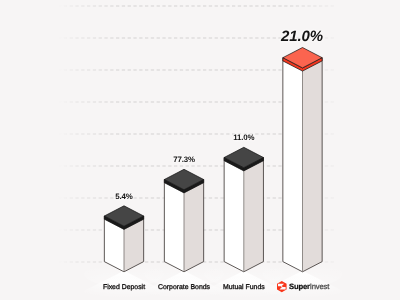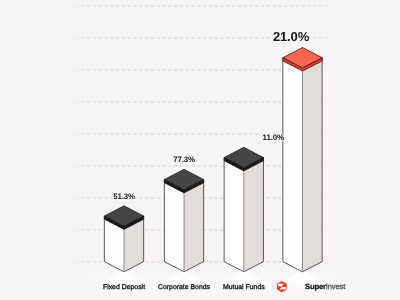--- a/index.html
+++ b/index.html
@@ -93,29 +93,29 @@
       <g>
         <path d="M 302.5 67.9 L 322.15 57.7 L 322.15 261.6 L 302.5 271.8 Z" fill="#e2dcda"></path>
         <path d="M 282.85 57.7 L 302.5 67.9 L 302.5 271.8 L 282.85 261.6 Z" fill="#ffffff"></path>
         <path d="M 282.85 57.7 L 282.85 261.6 L 302.5 271.8 L 322.15 261.6 L 322.15 57.7" fill="none" stroke="#413b39" stroke-width="0.85" stroke-linejoin="round"></path>
         <path d="M 302.5 67.9 L 302.5 271.8" fill="none" stroke="#7d7775" stroke-width="0.85"></path>
         <path d="M 282.85 57.7 L 302.5 67.9 L 322.15 57.7 L 322.15 60.900000000000006 L 302.5 71.10000000000001 L 282.85 60.900000000000006 Z" fill="#f4371f" stroke="#111" stroke-width="0.7" stroke-linejoin="round"></path>
         <path d="M 302.5 47.5 L 322.15 57.7 L 302.5 67.9 L 282.85 57.7 Z" fill="#fb644f" stroke="#111" stroke-width="0.7" stroke-linejoin="round"></path>
       </g>
     </svg>
 
-  <div class="brand" style="left:277.2px;top:281.3px;gap:16px;">
+  <div class="brand" style="left:277.2px;top:281.3px;">
     <svg width="9.6" height="11.3" viewBox="0 0 100 118">
       <path fill="#f9361a" fill-rule="evenodd" d="M50 0 L100 29 L100 89 L50 118 L0 89 L0 29 Z
            M10 28 L74 28 L40 62 L90 62 L90 90 L26 90 L60 56 L10 56 Z"></path>
     </svg>
     <span class="bname" style="font-size:7.7px;margin-left:2.2px;">
       <span>Super</span><em>Invest</em>
     </span>
   </div>
-<div class="valtxt" style="font-size: 7.9px; line-height: 7.9px; left: 84px; width: 80px; top: 192.5px;">51.3%</div>
+<div class="valtxt" style="font-size: 7.9px; line-height: 7.9px; left: 84px; width: 80px; top: 192.5px;">5.4%</div>
     <div class="catlbl" style="font-size: 6.9px; left: 79px; width: 90px; top: 283.6px;">Fixed Deposit</div>
     <div class="valtxt" style="font-size: 7.9px; line-height: 7.9px; left: 144px; width: 80px; top: 156px;">77.3%</div>
     <div class="catlbl" style="font-size: 6.9px; left: 139px; width: 90px; top: 283.6px;">Corporate Bonds</div>
-    <div class="valtxt" style="font-size: 7.9px; line-height: 7.9px; left: 203.8px; width: 80px; top: 134px; text-align: right;">11.0%</div>
+    <div class="valtxt" style="font-size: 7.9px; line-height: 7.9px; left: 203.8px; width: 80px; top: 134px;">11.0%</div>
     <div class="catlbl" style="font-size: 6.9px; left: 198.8px; width: 90px; top: 283.6px;">Mutual Funds</div>
-    <div class="valtxt" style="font-size: 13px; line-height: 10.6px; left: 251px; width: 80px; top: 32.1px;">21.0%</div>
+    <div class="valtxt" style="font-size: 15px; line-height: 10.6px; left: 262px; width: 80px; top: 32.1px; font-style: italic;">21.0%</div>
   </div>
 
 </body></html>

